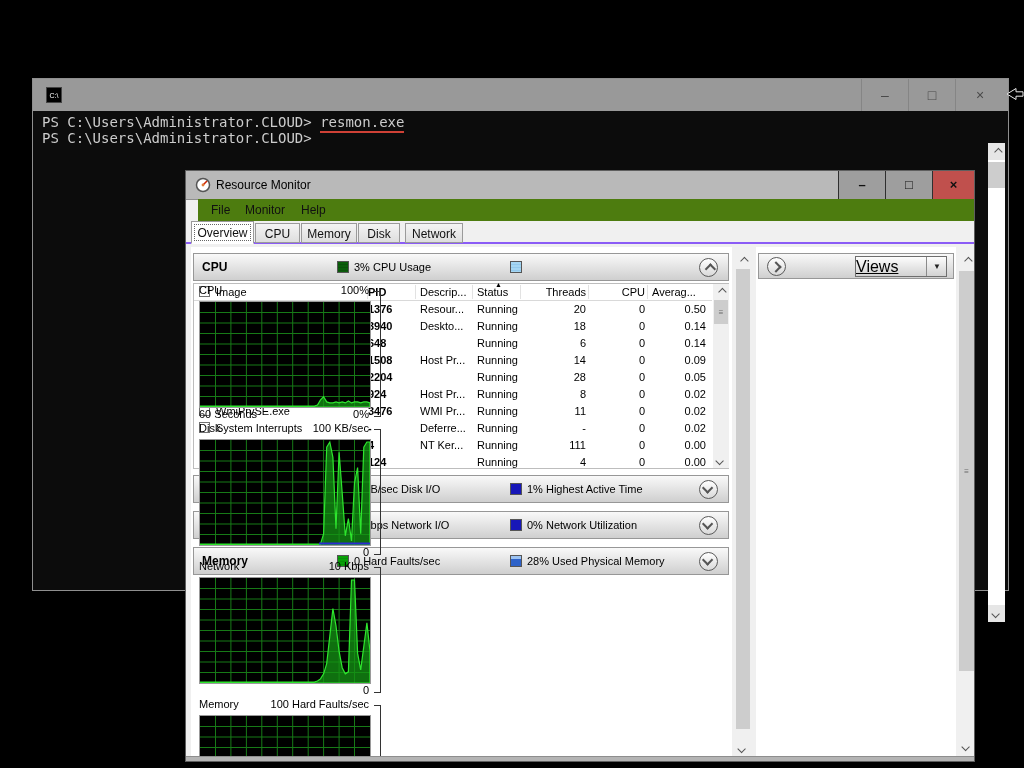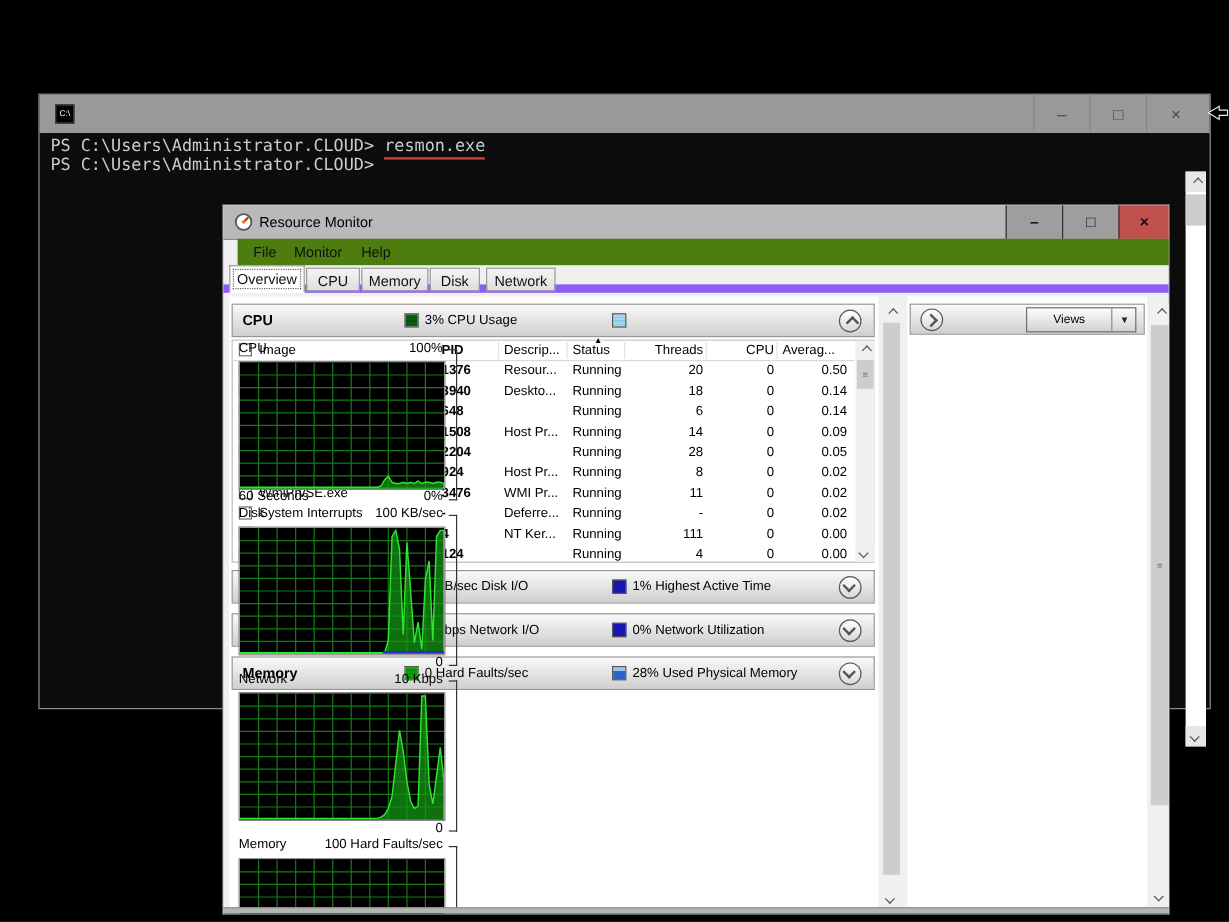--- a/index.html
+++ b/index.html
@@ -36,21 +36,21 @@
   #rm-titlebar{left:0;top:0;width:100%;height:28px;background:#b9b9b9;border-bottom:1px solid #8e8e8e;}
   #rm-title{left:30px;top:0;height:28px;line-height:28px;font-size:12px;color:#000000;}
   .rm-btn{top:0;height:28px;box-sizing:border-box;text-align:center;border-left:1px solid #2f2f2f;}
   #rm-min{left:652px;width:47px;background:#9e9e9e;}
   #rm-max{left:699px;width:47px;background:#9e9e9e;}
   #rm-close{left:746px;width:42px;background:#c0504d;}
   .rm-btn .glyph{font-size:13px;line-height:28px;color:#101010;font-weight:bold;}
   #rm-menubar{left:12px;top:28px;width:100%;height:22px;background:#4d7c0f;}
   .menu-item{top:0;height:22px;line-height:22px;font-size:12px;color:#111;padding:0 7px;}
   #menu-file{left:6px;} #menu-monitor{left:40px;} #menu-help{left:96px;}
-  #rm-tabstrip{left:0;top:50px;width:100%;height:23px;border-bottom:7px solid #8b5cf6;box-sizing:border-box;}
+  #rm-tabstrip{left:0;top:50px;width:100%;height:23px;border-bottom:2px solid #8b5cf6;box-sizing:border-box;}
   .tab{top:2px;height:20px;line-height:20px;font-size:12px;color:#111;text-align:center;
        background:linear-gradient(#f4f4f4,#dedede);border:1px solid #9a9a9a;box-sizing:border-box;}
   .tab.active{top:0px;height:23px;line-height:22px;background:#ffffff;border-bottom:1px solid #ffffff;}
   .tab.active .focusdots{position:absolute;left:2px;top:2px;right:2px;bottom:2px;border:1px dotted #666;}
   #tab-overview{left:5px;width:63px;} #tab-cpu{left:69px;width:45px;} #tab-memory{left:115px;width:56px;}
   #tab-disk{left:172px;width:42px;} #tab-network{left:219px;width:58px;}
 
   
   #left-panel{left:5px;top:76px;width:541px;height:509px;background:#ffffff;}
   #right-panel{left:570px;top:76px;width:200px;height:509px;background:#ffffff;}
@@ -95,21 +95,21 @@
   
   #lp-scroll{left:549px;top:82px;width:16px;height:503px;background:#f0f0f0;}
   #lp-up{top:0;} #lp-down{top:488px;}
   #lp-thumb{left:1px;top:16px;width:14px;height:460px;background:#cdcdcd;display:flex;align-items:center;justify-content:center;color:#6a6a6a;font-size:8px;}
 
   
   #rp-header{left:2px;top:6px;width:196px;height:26px;background:linear-gradient(#f9f9f9,#cfcfcf);border:1px solid #979797;box-sizing:border-box;}
   #rp-expand{left:8px;top:3px;width:19px;height:19px;border-radius:50%;border:1px solid #5a5a5a;
              background:linear-gradient(#ffffff,#d9d9d9);box-sizing:border-box;display:flex;align-items:center;justify-content:center;}
   #views-btn{left:96px;top:2px;width:92px;height:21px;border:1px solid #6e6e6e;background:linear-gradient(#fdfdfd,#d2d2d2);box-sizing:border-box;}
-  #views-label{left:0;top:0;width:70px;height:19px;line-height:19px;text-align:center;font-size:10px;color:#000;}
+  #views-label{left:0;top:0;width:70px;height:19px;line-height:19px;font-size:16px;color:#000;text-decoration:underline;}
   #views-arrow{left:70px;top:0;width:20px;height:19px;border-left:1px solid #8a8a8a;text-align:center;line-height:19px;font-size:8px;color:#222;}
 
   
   .graph-block{left:13px;width:185px;}
   #graph-block-0{top:113px;} #graph-block-1{top:251px;} #graph-block-2{top:389px;} #graph-block-3{top:527px;}
   .g-toprow{left:0;top:0;width:170px;height:15px;font-size:11px;color:#000;}
   .g-botrow{left:0;top:124px;width:170px;height:15px;font-size:11px;color:#000;}
   .g-left{position:absolute;left:0;top:0;}
   .g-right{position:absolute;right:0;top:0;text-align:right;white-space:nowrap;}
   .g-svg{left:0;top:17px;width:170px;height:105px;border:1px solid #9a9a9a;box-sizing:content-box;background:#000;}

